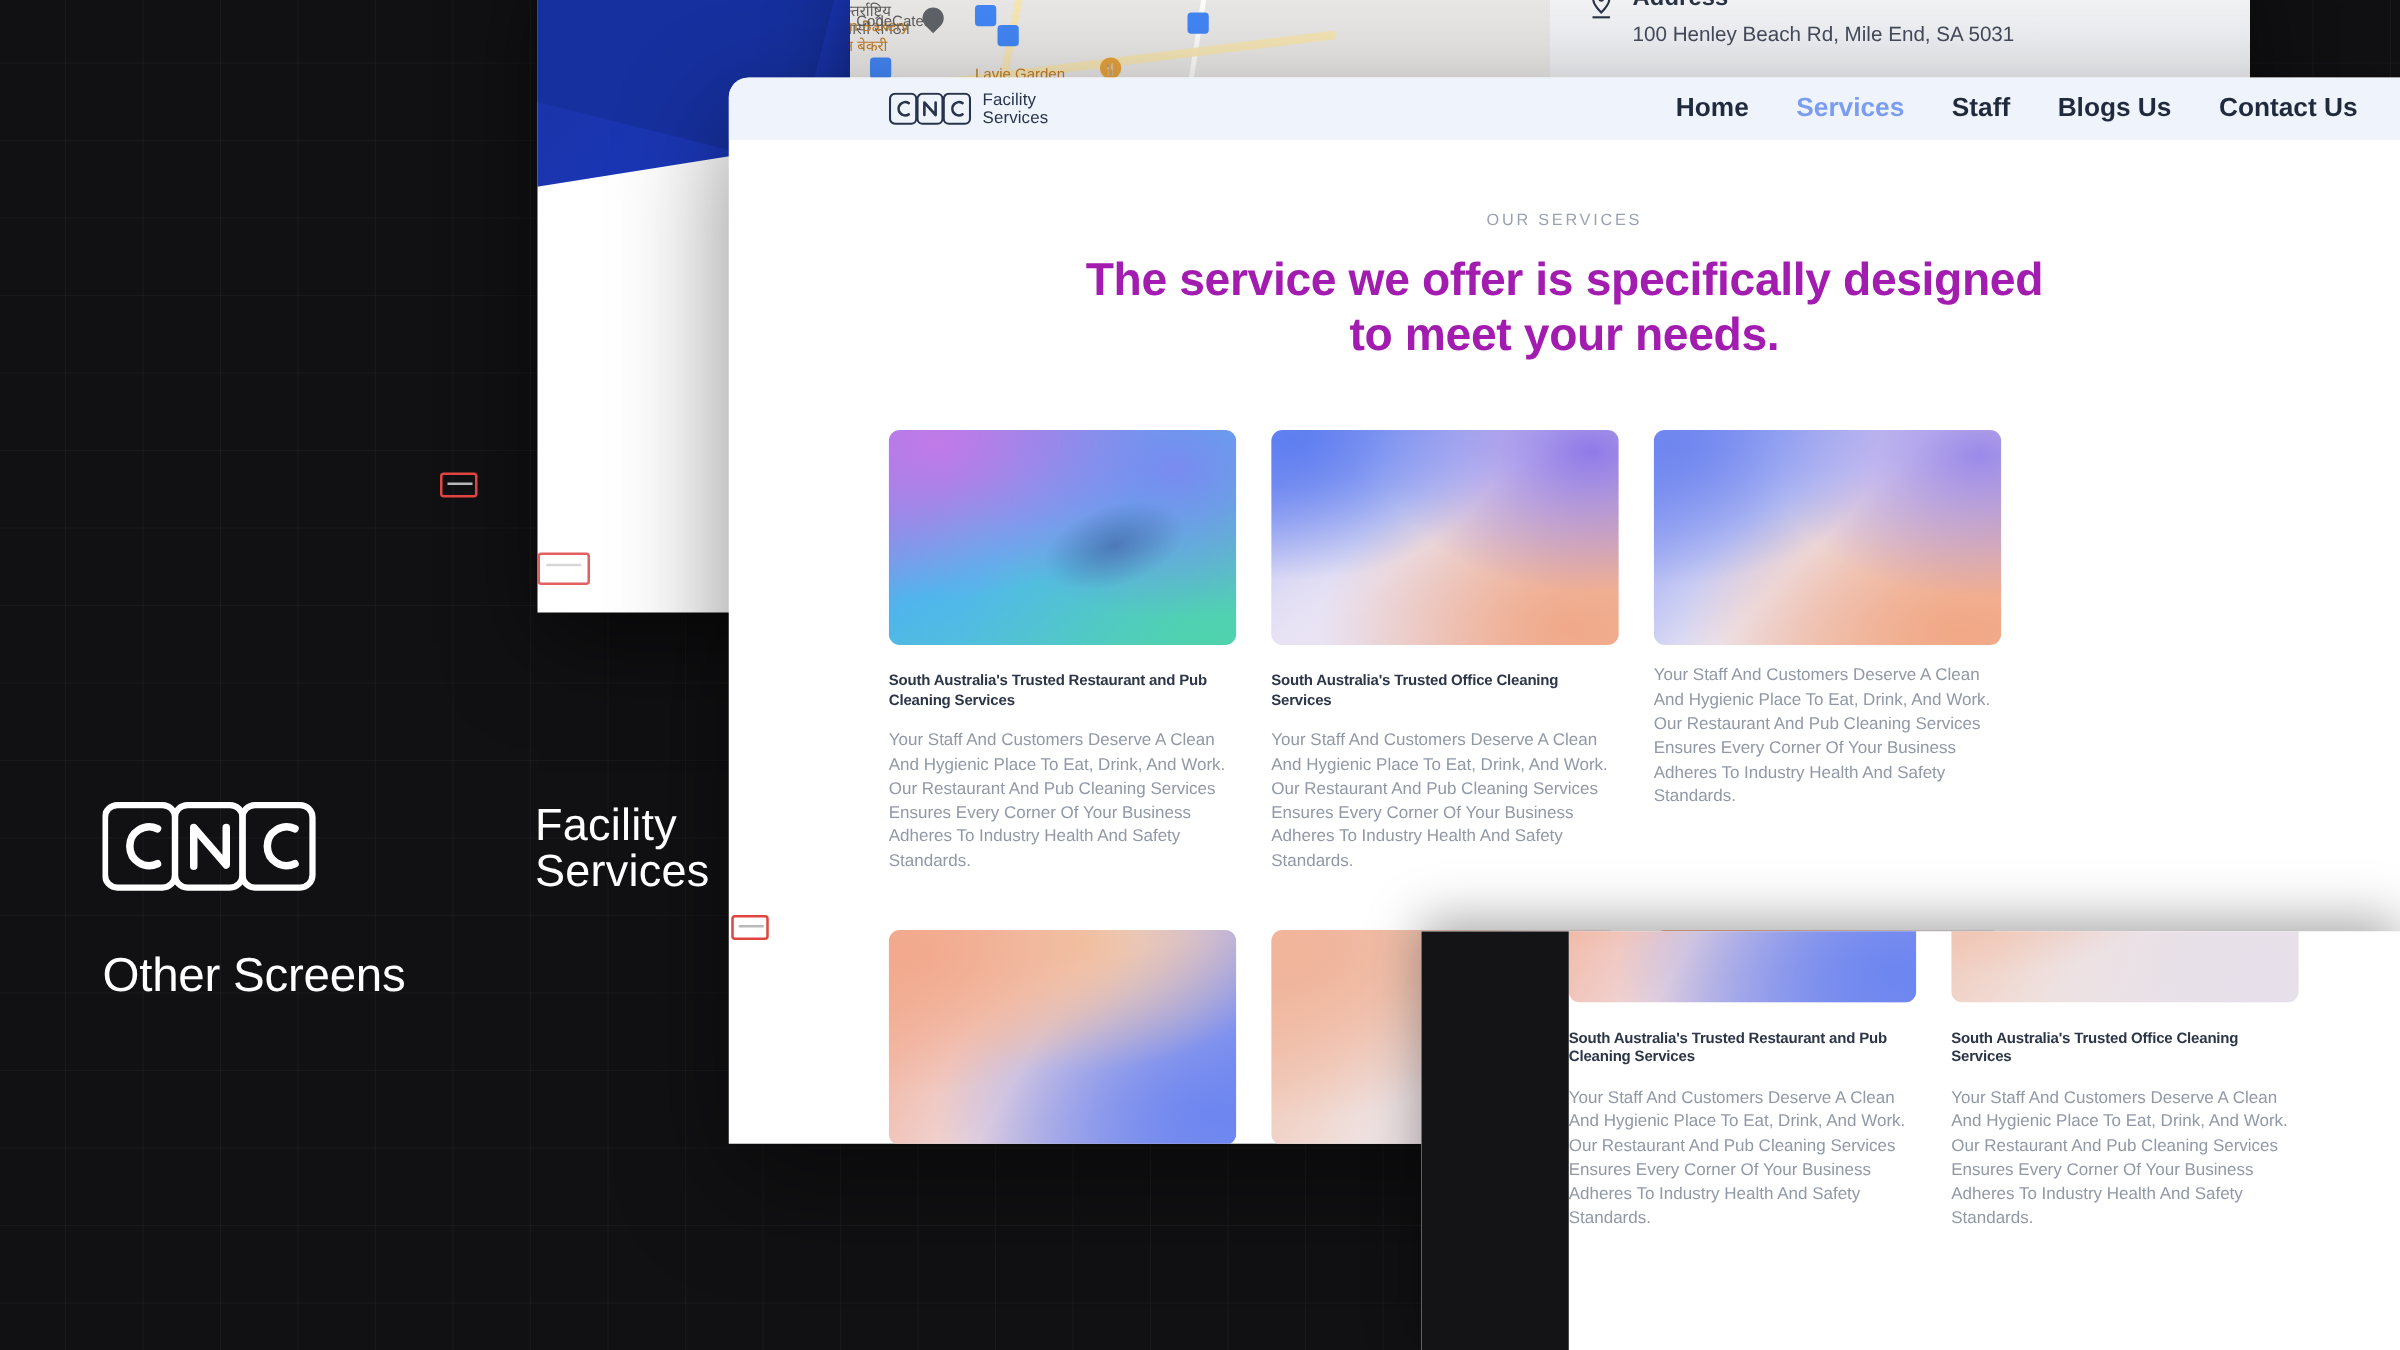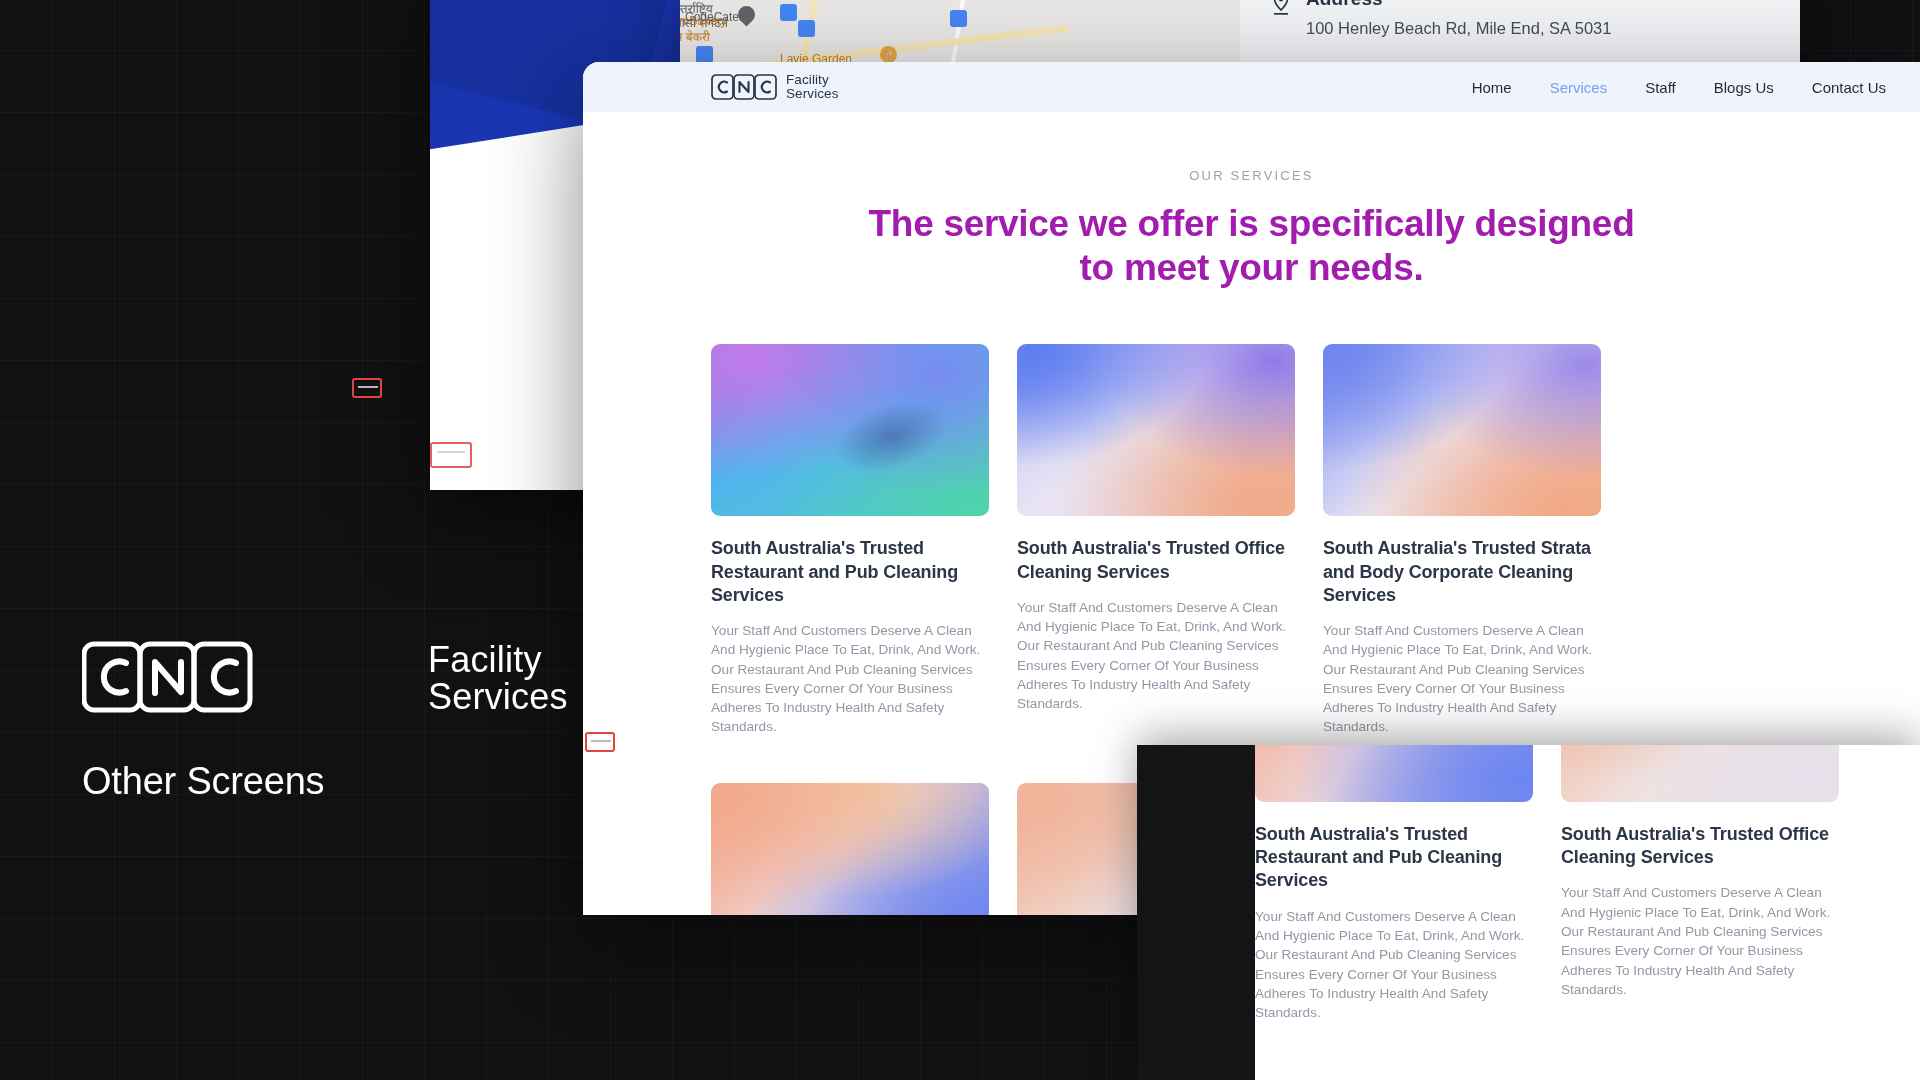--- a/index.html
+++ b/index.html
@@ -152,21 +152,21 @@
     color: #27344b;
     font-size: 13.5px;
     font-weight: 400;
     letter-spacing: .1px;
   }
   .nav-links {
     margin-left: auto;
     display: flex; align-items: center; gap: 38px;
   }
   .nav-link {
-    font-size: 15px; color: #1f2a3d; font-weight: 400; cursor: pointer;
+    font-size: 21px; color: #1f2a3d; font-weight: 700; cursor: pointer;
     white-space: nowrap;
   }
   .nav-link.active { color: #7b9df0; }
 
   
   .hero {
     padding-top: 56px;
     text-align: center;
   }
   .eyebrow {
@@ -191,21 +191,21 @@
   }
   .card { width: 278px; }
   .card-img {
     width: 278px; height: 172px;
     border-radius: 9px;
     overflow: hidden;
     position: relative;
   }
   .card-title {
     margin-top: 21px;
-    font-size: 18px; line-height: 1.29; font-weight: 700;
+    font-size: 12px; line-height: 1.29; font-weight: 700;
     color: #2c3648; letter-spacing: -.15px;
   }
   .card-body {
     margin-top: 14px;
     font-size: 13.6px; line-height: 1.42; color: #9198a6; font-weight: 400;
   }
 
   
   .g1 { background:
         radial-gradient(120% 140% at 14% 6%, #c07ae8 0%, rgba(192,122,232,0) 52%),
@@ -399,21 +399,20 @@
       </div>
 
       <div class="card">
         <div class="card-img g2"></div>
         <div class="card-title">South Australia's Trusted Office Cleaning Services</div>
         <div class="card-body">Your Staff And Customers Deserve A Clean And Hygienic Place To Eat, Drink, And Work. Our Restaurant And Pub Cleaning Services Ensures Every Corner Of Your Business Adheres To Industry Health And Safety Standards.</div>
       </div>
 
       <div class="card">
         <div class="card-img g3"></div>
-        <div class="card-title">South Australia's Trusted Strata and Body Corporate Cleaning Services</div>
         <div class="card-body">Your Staff And Customers Deserve A Clean And Hygienic Place To Eat, Drink, And Work. Our Restaurant And Pub Cleaning Services Ensures Every Corner Of Your Business Adheres To Industry Health And Safety Standards.</div>
       </div>
 
       <div class="card">
         <div class="card-img g4"></div>
       </div>
 
       <div class="card">
         <div class="card-img g5"></div>
       </div>

